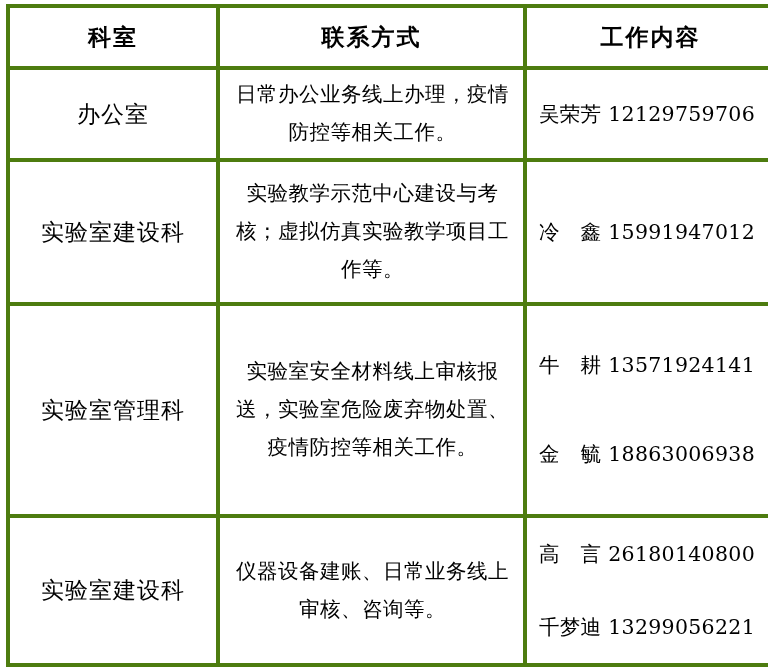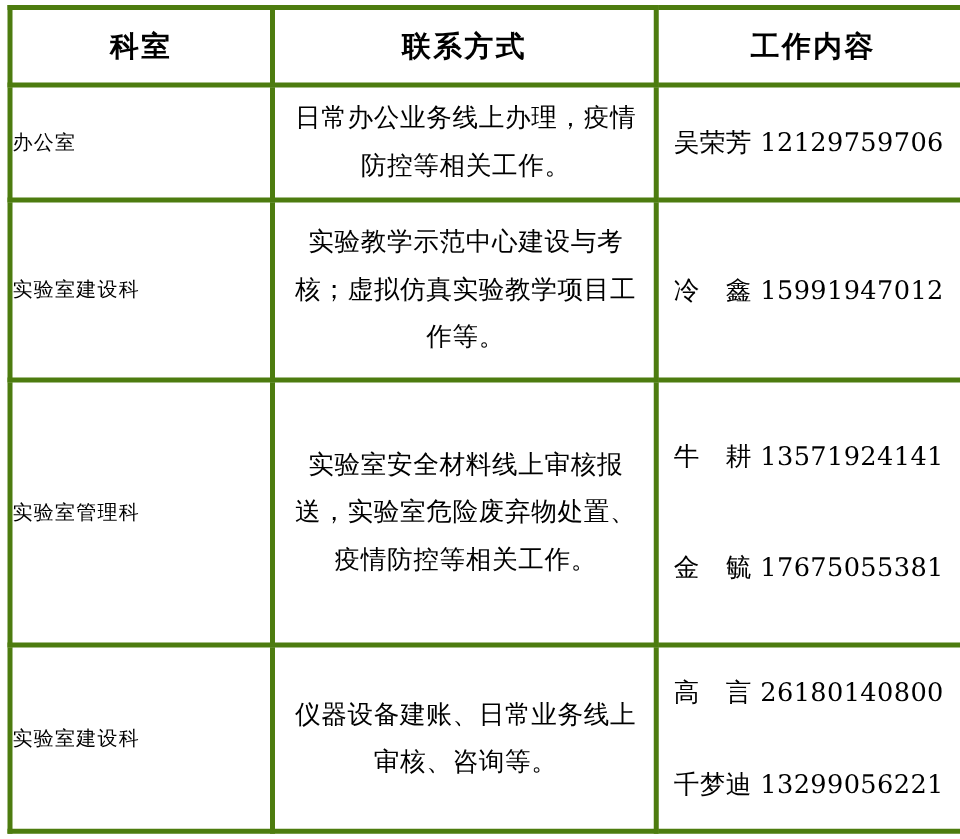--- a/index.html
+++ b/index.html
@@ -42,22 +42,22 @@
     height: 58px;
     text-align: center;
     font-weight: bold;
     font-size: 23px;
     letter-spacing: 2px;
   }
 
   
   td.col-dept .dept-label {
     display: block;
-    text-align: left;
-    font-size: 16px;
+    text-align: center;
+    font-size: 23px;
     letter-spacing: 1px;
     line-height: 1.5;
   }
 
   
   td.col-work .work-text {
     display: block;
     font-size: 20.5px;
     line-height: 1.85;
     letter-spacing: 0.5px;
@@ -137,21 +137,21 @@
       <tr class="row-lab-manage">
         <td class="col-dept">
           <span class="dept-label">实验室管理科</span>
         </td>
         <td class="col-work">
           <span class="work-text">实验室安全材料线上审核报送，实验室危险废弃物处置、疫情防控等相关工作。</span>
         </td>
         <td class="col-contact two-line">
           <span class="contacts">
             <span class="contact-line">牛　耕 13571924141</span>
-            <span class="contact-line">金　毓 17675055381</span>
+            <span class="contact-line">金　毓 18863006938</span>
           </span>
         </td>
       </tr>
       <tr class="row-equipment">
         <td class="col-dept">
           <span class="dept-label">实验室建设科</span>
         </td>
         <td class="col-work">
           <span class="work-text">仪器设备建账、日常业务线上审核、咨询等。</span>
         </td>

